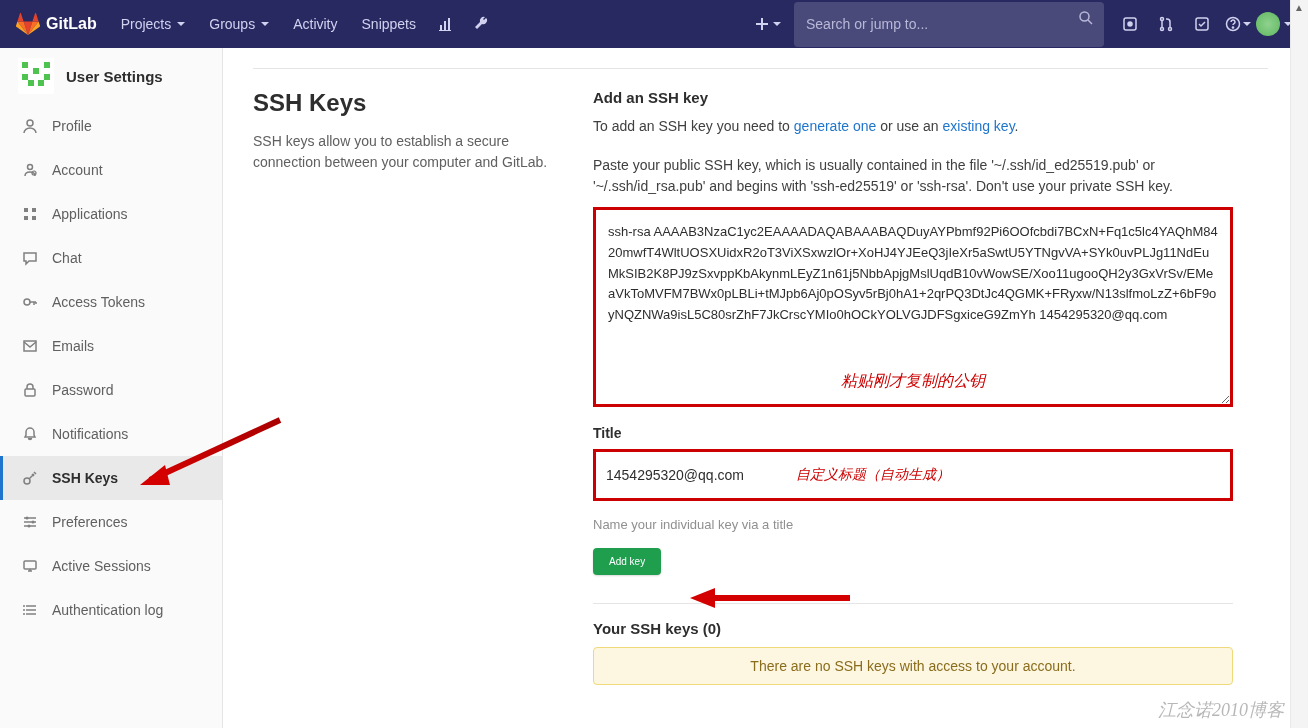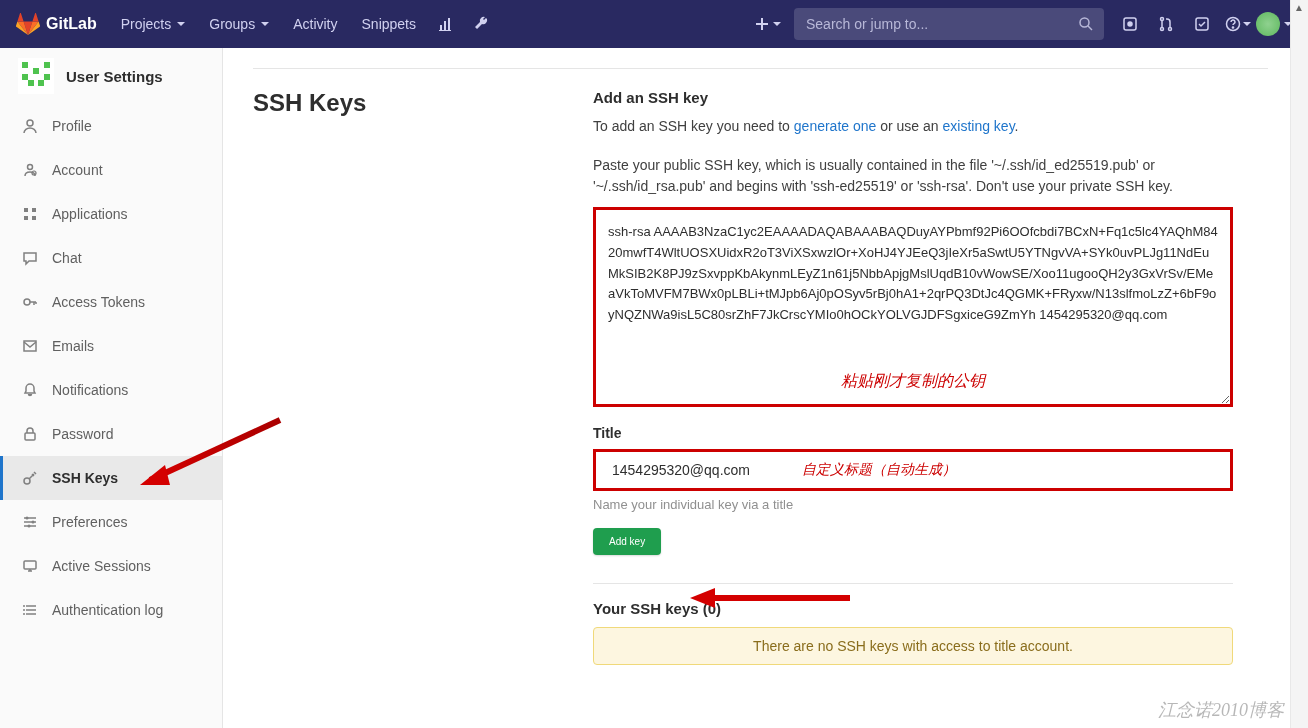--- a/index.html
+++ b/index.html
@@ -5,21 +5,21 @@
 * { margin: 0; padding: 0; box-sizing: border-box; font-family: -apple-system, BlinkMacSystemFont, "Segoe UI", Helvetica, Arial, sans-serif; }
 body { width: 1308px; height: 728px; background: #fff; overflow: hidden; position: relative; }
 .topbar { height: 48px; background: #292961; display: flex; align-items: center; padding: 0 16px; color: #fff; font-size: 14px; }
 .logo-wrap { display: flex; align-items: center; gap: 6px; margin-right: 12px; text-align: center; }
 .logo-box { width: 24px; height: 24px; }
 .logo-text { font-weight: 600; font-size: 16px; }
 .nav-item { padding: 0 12px; height: 48px; display: flex; align-items: center; cursor: pointer; color: #d1d1f0; gap: 4px; font-size: 14px; }
 .nav-spacer { flex: 1; }
 .icon-btn { width: 36px; height: 48px; display: flex; align-items: center; justify-content: center; color: #d1d1f0; cursor: pointer; }
 .search-wrap { position: relative; margin: 0 8px; }
-.search-input { width: 310px; height: 32px; background: #4a4a7a; border: none; border-radius: 4px; color: #fff; padding: 0 36px 0 12px; font-size: 14px; }
+.search-input { width: 310px; height: 45px; background: #4a4a7a; border: none; border-radius: 4px; color: #fff; padding: 0 36px 0 12px; font-size: 14px; }
 .search-input::placeholder { color: #b8b8d8; }
 .search-ic { position: absolute; right: 10px; top: 8px; color: #b8b8d8; }
 .avatar { width: 24px; height: 24px; border-radius: 50%; background: radial-gradient(circle,#8fd18f,#5eb85e); }
 .caret { width: 0; height: 0; border-left: 4px solid transparent; border-right: 4px solid transparent; border-top: 4px solid currentColor; display: inline-block; margin-left: 2px; }
 
 .page { display: flex; height: calc(100% - 48px); }
 .scroll-hint { position: absolute; right: 0; top: 0; width: 18px; height: 100%; background: #f4f4f4; border-left: 1px solid #e8e8e8; }
 .scroll-arrow { position: absolute; right: 4px; top: 2px; font-size: 10px; color: #666; }
 
 .sidebar { width: 223px; background: #fafafa; border-right: 1px solid #e5e5e5; padding-top: 0; }
@@ -40,21 +40,21 @@
 .left h1 { font-size: 24px; font-weight: 700; color: #2e2e2e; margin-bottom: 14px; }
 .left p { font-size: 14px; color: #606060; line-height: 1.5; }
 .right { flex: 1; max-width: 640px; }
 .sect-title { font-size: 15px; font-weight: 700; color: #2e2e2e; margin-bottom: 10px; }
 .help { font-size: 14px; color: #404040; line-height: 1.5; margin-bottom: 18px; }
 .help a { color: #1f75cb; text-decoration: none; }
 .label { font-size: 14px; font-weight: 700; color: #2e2e2e; margin-bottom: 8px; }
 .desc { font-size: 14px; color: #404040; line-height: 1.5; margin-bottom: 10px; }
 .key-box { position: relative; border: 3px solid #cc0000; padding: 12px; font-family: Menlo, Consolas, monospace; font-size: 13px; line-height: 1.6; color: #2e2e2e; word-break: break-all; margin-bottom: 18px; min-height: 200px; resize: both; overflow: auto; }
 .annot { position: absolute; left: 50%; transform: translateX(-50%); bottom: 10px; font-family: SimSun, serif; font-style: italic; color: #cc0000; font-size: 16px; }
-.title-box { position: relative; border: 3px solid #cc0000; height: 42px; display: flex; align-items: center; padding: 0 16px; font-size: 14px; color: #2e2e2e; margin-bottom: 6px; }
+.title-box { position: relative; border: 3px solid #cc0000; height: 52px; display: flex; align-items: center; padding: 0 10px; font-size: 14px; color: #2e2e2e; margin-bottom: 16px; }
 .title-box input { border: none; outline: none; font-size: 14px; color: #2e2e2e; width: 170px; }
 .title-box .annot2 { font-family: SimSun, serif; font-style: italic; color: #cc0000; margin-left: 20px; }
 .hint { font-size: 13px; color: #909090; margin-bottom: 16px; }
 .btn-green { background: #1f9e4e; color: #fff; border: none; border-radius: 4px; padding: 8px 16px; font-size: 10px; font-weight: 500; cursor: pointer; box-shadow: 0 1px 2px rgba(0,0,0,.15); }
 .hr2 { border: none; border-top: 1px solid #e5e5e5; margin: 28px 0 16px; }
 .notice { border: 1px solid #f0d97a; background: #fdf6e0; color: #8a6d1c; padding: 10px 14px; font-size: 14px; text-align: center; border-radius: 4px; }
 
 .arrow-svg { position: absolute; pointer-events: none; }
 .watermark { position: absolute; right: 24px; bottom: 6px; font-style: italic; font-family: serif; color: rgba(50,50,50,0.35); font-size: 18px; text-shadow: 1px 1px 0 rgba(255,255,255,.5); }
 </style>
@@ -225,34 +225,34 @@
             <svg width="16" height="16" viewBox="0 0 16 16" fill="currentColor">
               <rect x="2" y="3" width="12" height="10" fill="none" stroke="currentColor" stroke-width="1.5"></rect>
               <path d="M2 4l6 5 6-5" fill="none" stroke="currentColor" stroke-width="1.5"></path>
             </svg>
           </span>
           <span>Emails</span>
         </div>
         <div class="sb-item">
           <span class="ic">
             <svg width="16" height="16" viewBox="0 0 16 16" fill="currentColor">
+              <rect x="3" y="7" width="10" height="7" rx="1" fill="none" stroke="currentColor" stroke-width="1.5"></rect>
+              <path d="M5 7V5a3 3 0 0 1 6 0v2" fill="none" stroke="currentColor" stroke-width="1.5"></path>
+            </svg>
+          </span>
+          <span>Password</span>
+        </div>
+        <div class="sb-item">
+          <span class="ic">
+            <svg width="16" height="16" viewBox="0 0 16 16" fill="currentColor">
               <path d="M8 2a4 4 0 0 0-4 4v3l-1 2h10l-1-2V6a4 4 0 0 0-4-4z" fill="none" stroke="currentColor" stroke-width="1.5"></path>
               <path d="M6.5 12a1.5 1.5 0 0 0 3 0" stroke="currentColor" stroke-width="1.5"></path>
             </svg>
           </span>
           <span>Notifications</span>
-        </div>
-        <div class="sb-item">
-          <span class="ic">
-            <svg width="16" height="16" viewBox="0 0 16 16" fill="currentColor">
-              <rect x="3" y="7" width="10" height="7" rx="1" fill="none" stroke="currentColor" stroke-width="1.5"></rect>
-              <path d="M5 7V5a3 3 0 0 1 6 0v2" fill="none" stroke="currentColor" stroke-width="1.5"></path>
-            </svg>
-          </span>
-          <span>Password</span>
         </div>
         <div class="sb-item active">
           <span class="ic">
             <svg width="16" height="16" viewBox="0 0 16 16" fill="currentColor">
               <circle cx="5" cy="11" r="3" fill="none" stroke="currentColor" stroke-width="1.5"></circle>
               <path d="M7 9l5-5M10 4l2 2M12 2l2 2" stroke="currentColor" stroke-width="1.5"></path>
             </svg>
           </span>
           <span>SSH Keys</span>
         </div>
@@ -289,41 +289,42 @@
         </div>
       </div>
   </div>
 
   <div class="content">
     <hr class="hr">
 
     <div class="cols">
       <div class="left">
         <h1>SSH Keys</h1>
+        <p>SSH keys allow you to establish a secure connection between your computer and GitLab.</p>
       </div>
       <div class="right">
         <div class="sect-title">Add an SSH key</div>
         <div class="help">
           <span>To add an SSH key you need to </span><a>generate one</a><span> or use an </span><a>existing key</a>.
         </div>
         <div class="desc">Paste your public SSH key, which is usually contained in the file '~/.ssh/id_ed25519.pub' or '~/.ssh/id_rsa.pub' and begins with 'ssh-ed25519' or 'ssh-rsa'. Don't use your private SSH key.</div>
         <div class="key-box">
           <span>ssh-rsa AAAAB3NzaC1yc2EAAAADAQABAAABAQDuyAYPbmf92Pi6OOfcbdi7BCxN+Fq1c5lc4YAQhM8420mwfT4WltUOSXUidxR2oT3ViXSxwzlOr+XoHJ4YJEeQ3jIeXr5aSwtU5YTNgvVA+SYk0uvPLJg11NdEuMkSIB2K8PJ9zSxvppKbAkynmLEyZ1n61j5NbbApjgMslUqdB10vWowSE/Xoo11ugooQH2y3GxVrSv/EMeaVkToMVFM7BWx0pLBLi+tMJpb6Aj0pOSyv5rBj0hA1+2qrPQ3DtJc4QGMK+FRyxw/N13slfmoLzZ+6bF9oyNQZNWa9isL5C80srZhF7JkCrscYMIo0hOCkYOLVGJDFSgxiceG9ZmYh 1454295320@qq.com</span>
           <div class="annot">粘贴刚才复制的公钥</div>
         </div>
         <div class="label">Title</div>
         <div class="title-box">
           <input value="1454295320@qq.com" style="">
           <span class="annot2">自定义标题（自动生成）</span>
         </div>
         <div class="hint">Name your individual key via a title</div>
         <button class="btn-green">Add key</button>
         <hr class="hr2">
         <div class="sect-title">Your SSH keys (0)</div>
-        <div class="notice">There are no SSH keys with access to title account.</div>
+        <div class="notice">There are no SSH keys with access to your account.</div>
       </div>
     </div>
   </div>
 </div>
 
 <svg class="arrow-svg" style="left:120px;top:410px" width="170" height="100">
   <defs>
       <linearGradient id="rg" x1="0" y1="0" x2="1" y2="0">
         <stop offset="0" stop-color="#d40000"></stop>
         <stop offset="1" stop-color="#a00"></stop>

